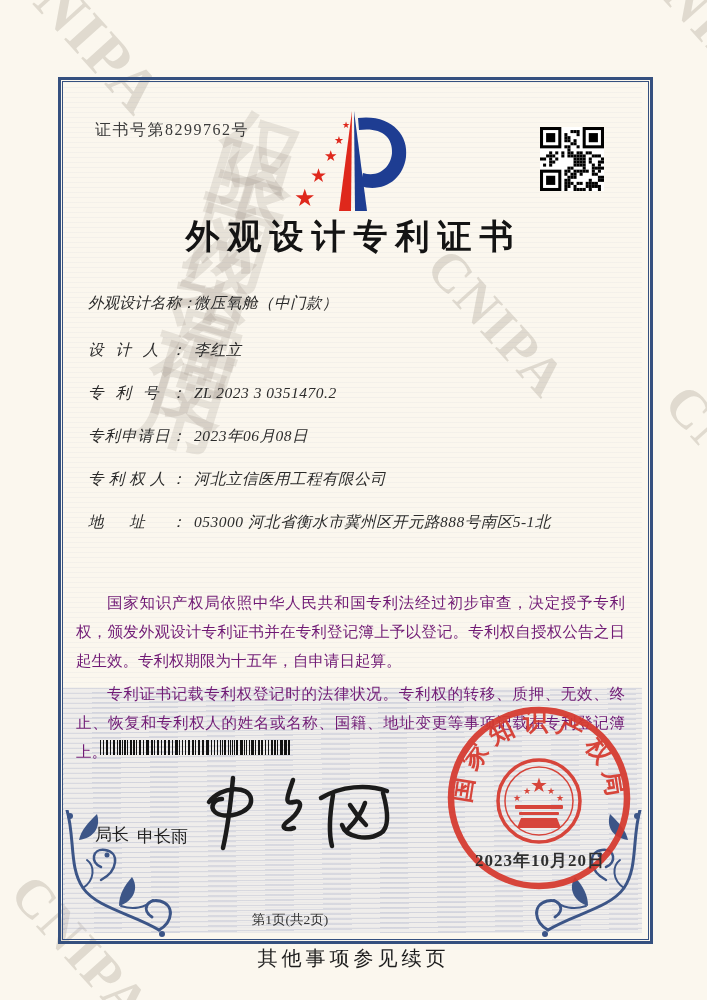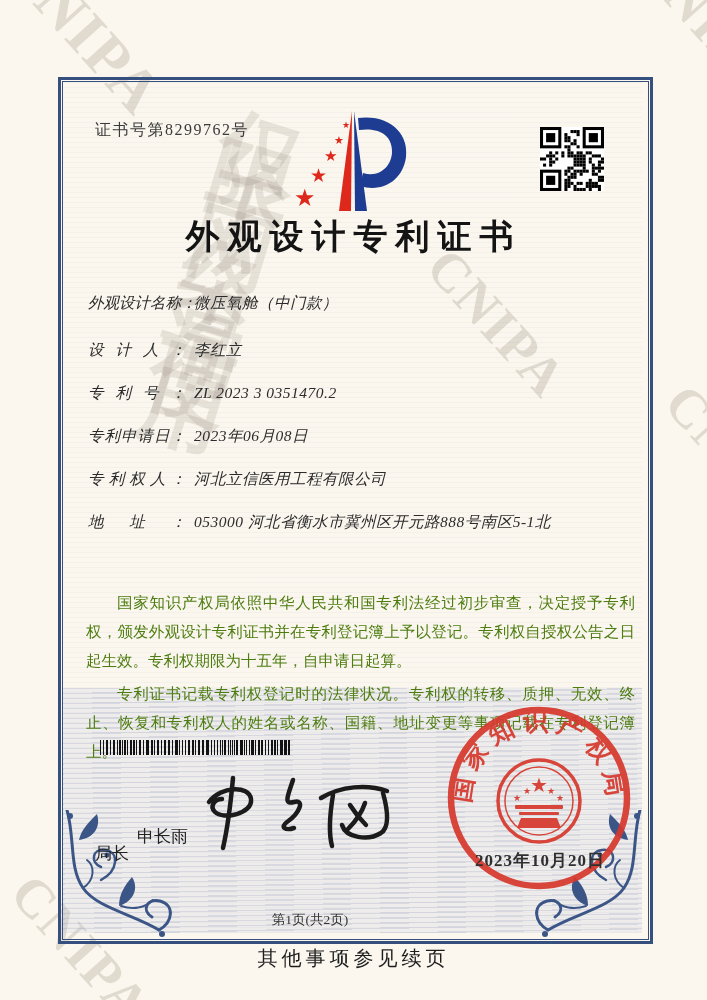--- a/index.html
+++ b/index.html
@@ -48,42 +48,42 @@
   }
   
   .fields{position:absolute;left:88px;top:293px;width:548px;font-size:15.5px;}
   .field-row{height:21px;margin-bottom:22px;position:relative;white-space:nowrap;font-style:italic;}
   .field-row:first-child{margin-bottom:26px;}
   .f-label{display:inline-block;width:98px;text-align:justify;text-align-last:justify;}
   .f-value{margin-left:8px;letter-spacing:0.5px;}
   .grant-no{position:absolute;left:282px;top:0;}
   
   .body-text{
-    position:absolute;left:86px;top:588px;width:549px;
-    font-size:15.5px;line-height:29px;text-align:justify;color:#4d7c0f;
+    position:absolute;left:76px;top:588px;width:549px;
+    font-size:15.5px;line-height:29px;text-align:justify;color:#701a75;
   }
   .body-text p{margin:0 0 4px 0;text-indent:2em;}
   
   .barcode{position:absolute;left:100px;top:740px;width:192px;height:15px;}
   
-  .issuer-title{position:absolute;left:95px;top:842px;font-size:17px;color:#222;}
+  .issuer-title{position:absolute;left:95px;top:823px;font-size:17px;color:#222;}
   .issuer-name{position:absolute;left:95px;top:825px;font-size:17px;color:#222;margin-left:42px;}
   .signature{position:absolute;left:195px;top:768px;width:215px;height:90px;}
   
   .seal{position:absolute;left:443px;top:702px;width:192px;height:192px;opacity:0.93;}
   .seal-date{
     position:absolute;left:445px;top:849px;width:190px;text-align:center;
     font-size:17px;color:#2f2f2f;letter-spacing:1px;font-weight:bold;
   }
   
   .ornament{position:absolute;width:142px;height:128px;}
   .ornament.bl{left:61px;top:810px;}
   .ornament.br{left:504px;top:810px;transform:scaleX(-1);}
   
-  .page-no{position:absolute;left:0;top:911px;width:580px;text-align:center;font-size:13.5px;color:#333;margin-left:20px;}
+  .page-no{position:absolute;left:0;top:911px;width:580px;text-align:center;font-size:13.5px;color:#333;}
   .next-note{position:absolute;left:0;top:945px;width:707px;text-align:center;font-size:20px;letter-spacing:4px;color:#1d1d1d;}
 </style>
 </head>
 <body>
 
 <div class="wm wm-restrict">仅限于网络查询使用</div>
 <div class="wm wm-cnipa" style="left:-18px;top:-6px;font-size:62px;">CNIPA</div>
 <div class="wm wm-cnipa" style="left:618px;top:-10px;">CNIPA</div>
 <div class="wm wm-cnipa" style="left:408px;top:292px;">CNIPA</div>
 <div class="wm wm-cnipa" style="left:646px;top:428px;">CNIPA</div>

